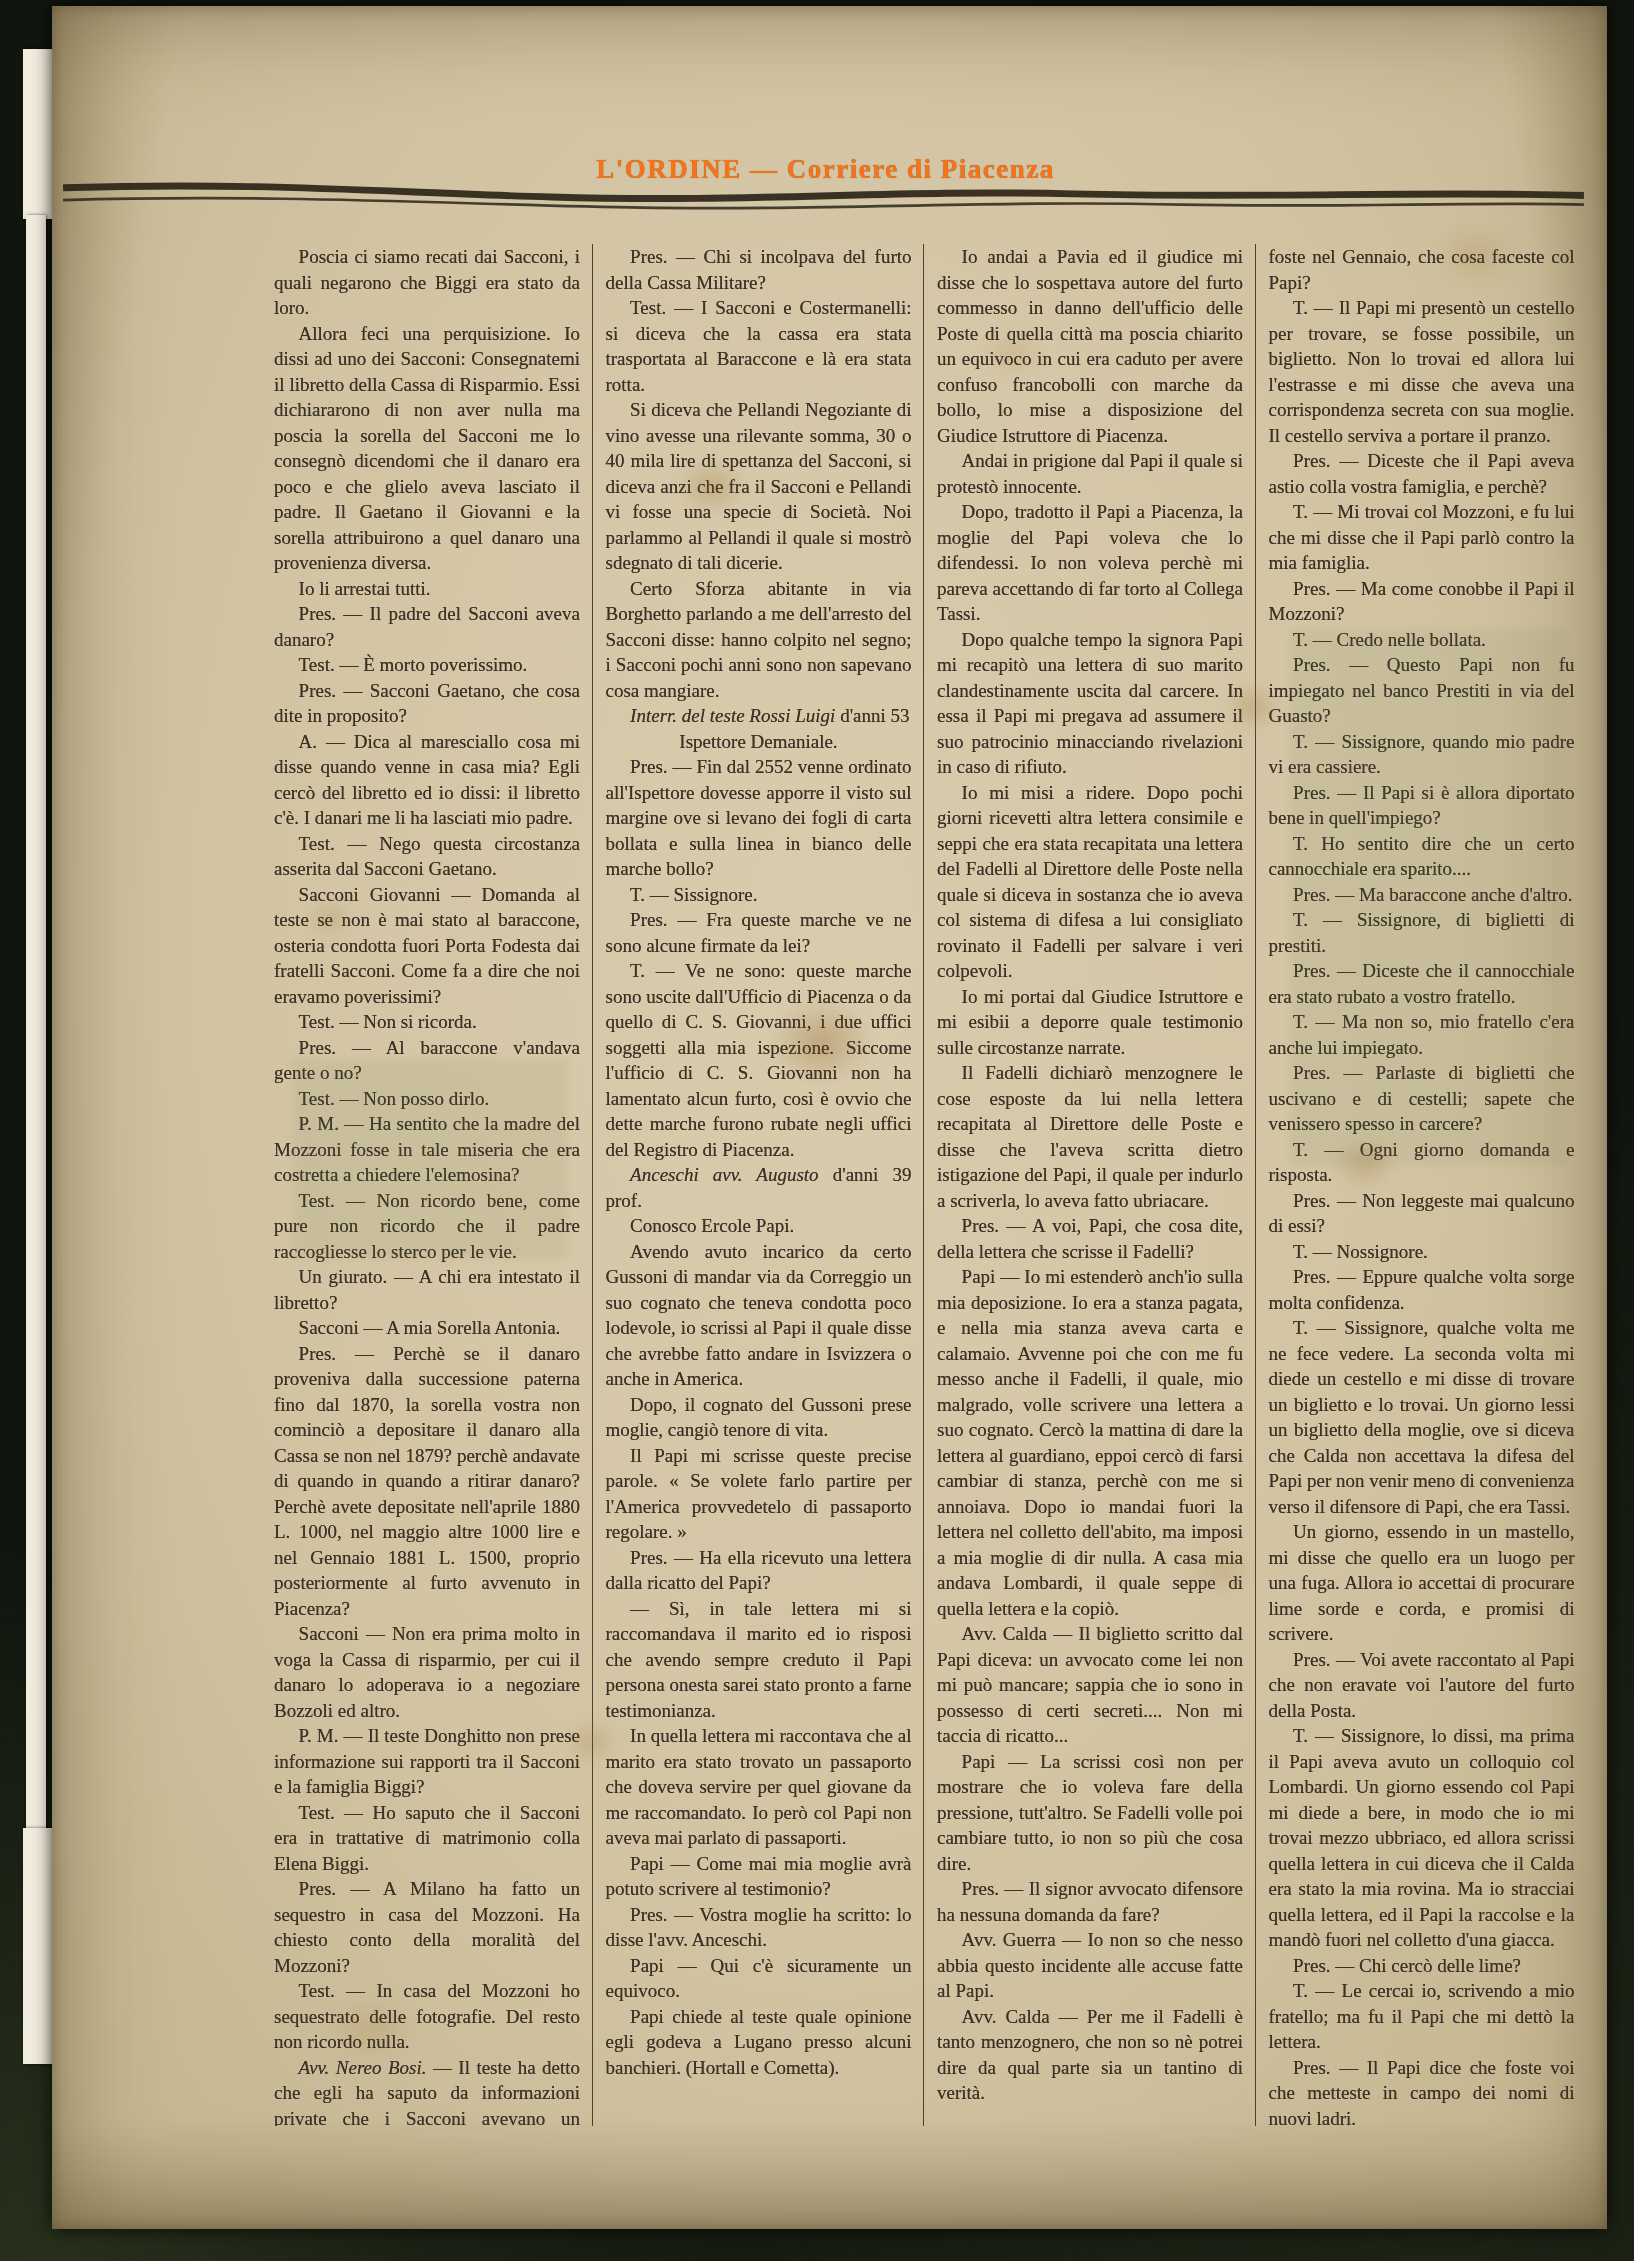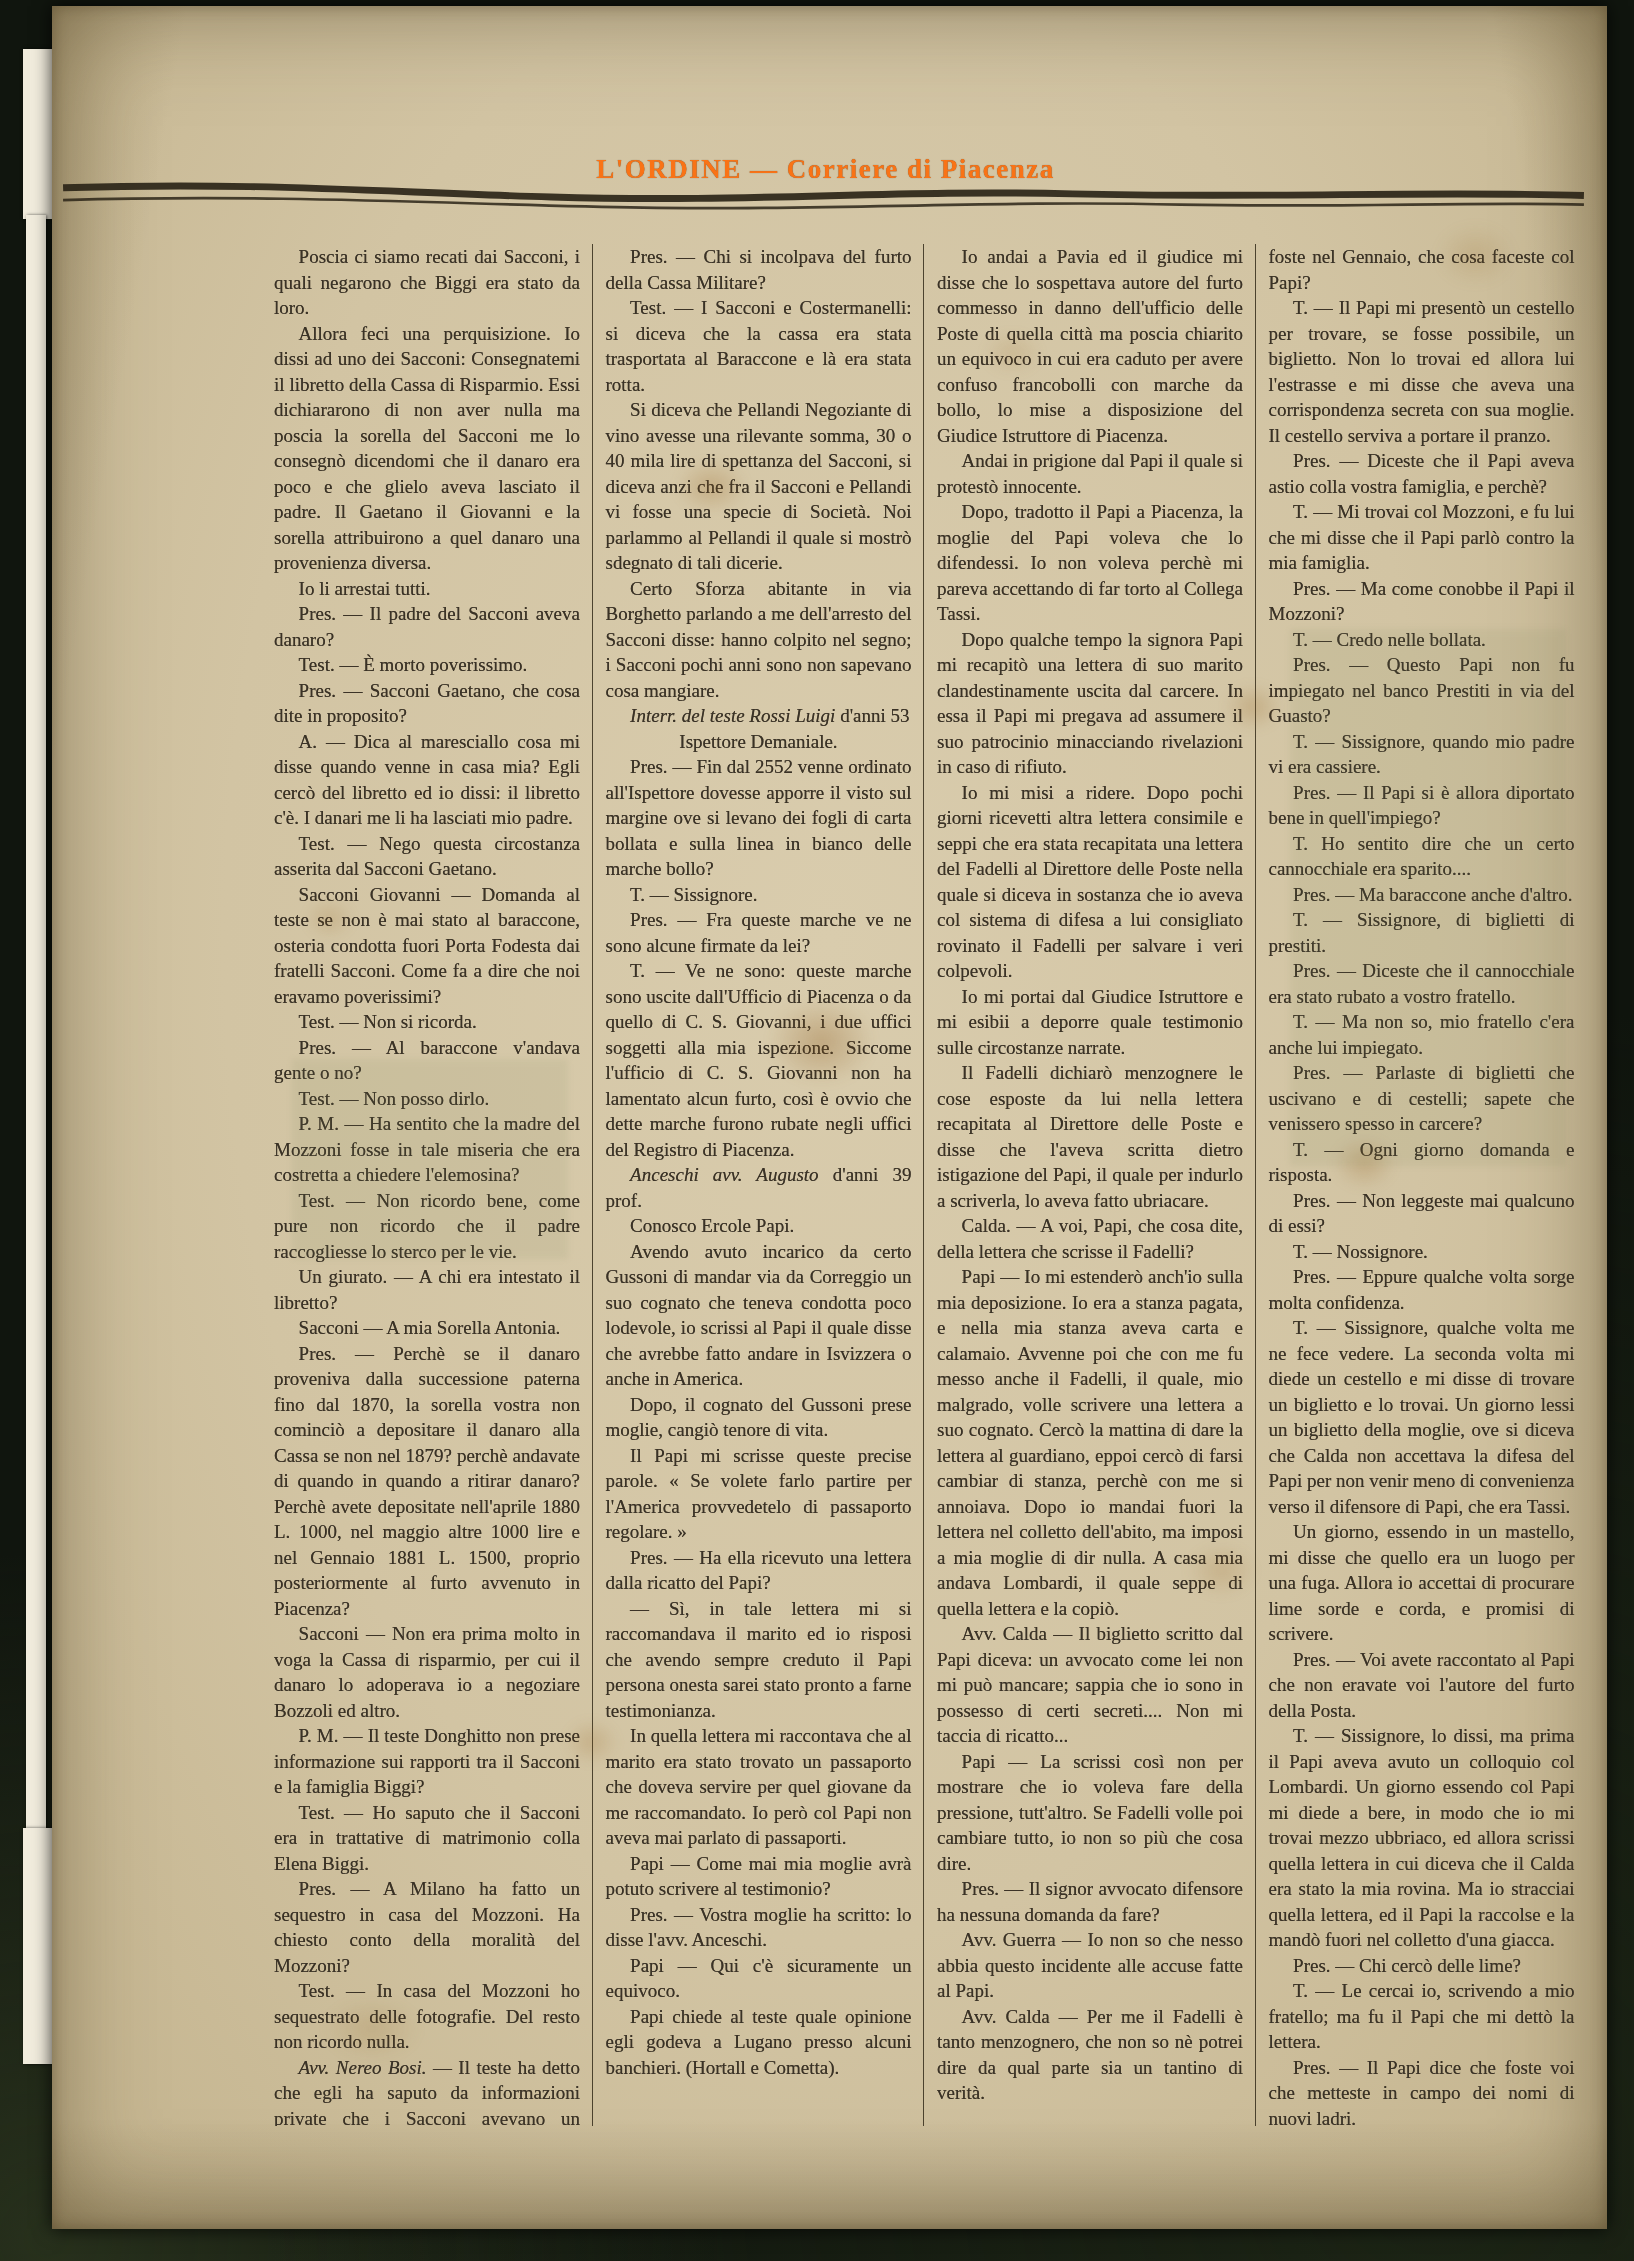--- a/index.html
+++ b/index.html
@@ -115,21 +115,21 @@
       <p>Papi chiede al teste quale opinione egli godeva a Lugano presso alcuni banchieri. (Hortall e Cometta).</p>
     </div>
     <div class="col">
       <p>Io andai a Pavia ed il giudice mi disse che lo sospettava autore del furto commesso in danno dell'ufficio delle Poste di quella città ma poscia chiarito un equivoco in cui era caduto per avere confuso francobolli con marche da bollo, lo mise a disposizione del Giudice Istruttore di Piacenza.</p>
       <p>Andai in prigione dal Papi il quale si protestò innocente.</p>
       <p>Dopo, tradotto il Papi a Piacenza, la moglie del Papi voleva che lo difendessi. Io non voleva perchè mi pareva accettando di far torto al Collega Tassi.</p>
       <p>Dopo qualche tempo la signora Papi mi recapitò una lettera di suo marito clandestinamente uscita dal carcere. In essa il Papi mi pregava ad assumere il suo patrocinio minacciando rivelazioni in caso di rifiuto.</p>
       <p>Io mi misi a ridere. Dopo pochi giorni ricevetti altra lettera consimile e seppi che era stata recapitata una lettera del Fadelli al Direttore delle Poste nella quale si diceva in sostanza che io aveva col sistema di difesa a lui consigliato rovinato il Fadelli per salvare i veri colpevoli.</p>
       <p>Io mi portai dal Giudice Istruttore e mi esibii a deporre quale testimonio sulle circostanze narrate.</p>
       <p>Il Fadelli dichiarò menzognere le cose esposte da lui nella lettera recapitata al Direttore delle Poste e disse che l'aveva scritta dietro istigazione del Papi, il quale per indurlo a scriverla, lo aveva fatto ubriacare.</p>
-      <p>Calda. — A voi, Papi, che cosa dite, della lettera che scrisse il Fadelli?</p>
+      <p>Pres. — A voi, Papi, che cosa dite, della lettera che scrisse il Fadelli?</p>
       <p>Papi — Io mi estenderò anch'io sulla mia deposizione. Io era a stanza pagata, e nella mia stanza aveva carta e calamaio. Avvenne poi che con me fu messo anche il Fadelli, il quale, mio malgrado, volle scrivere una lettera a suo cognato. Cercò la mattina di dare la lettera al guardiano, eppoi cercò di farsi cambiar di stanza, perchè con me si annoiava. Dopo io mandai fuori la lettera nel colletto dell'abito, ma imposi a mia moglie di dir nulla. A casa mia andava Lombardi, il quale seppe di quella lettera e la copiò.</p>
       <p>Avv. Calda — Il biglietto scritto dal Papi diceva: un avvocato come lei non mi può mancare; sappia che io sono in possesso di certi secreti.... Non mi taccia di ricatto...</p>
       <p>Papi — La scrissi così non per mostrare che io voleva fare della pressione, tutt'altro. Se Fadelli volle poi cambiare tutto, io non so più che cosa dire.</p>
       <p>Pres. — Il signor avvocato difensore ha nessuna domanda da fare?</p>
       <p>Avv. Guerra — Io non so che nesso abbia questo incidente alle accuse fatte al Papi.</p>
       <p>Avv. Calda — Per me il Fadelli è tanto menzognero, che non so nè potrei dire da qual parte sia un tantino di verità.</p>
     </div>
     <div class="col">
       <p class="noindent">foste nel Gennaio, che cosa faceste col Papi?</p>
       <p>T. — Il Papi mi presentò un cestello per trovare, se fosse possibile, un biglietto. Non lo trovai ed allora lui l'estrasse e mi disse che aveva una corrispondenza secreta con sua moglie. Il cestello serviva a portare il pranzo.</p>

